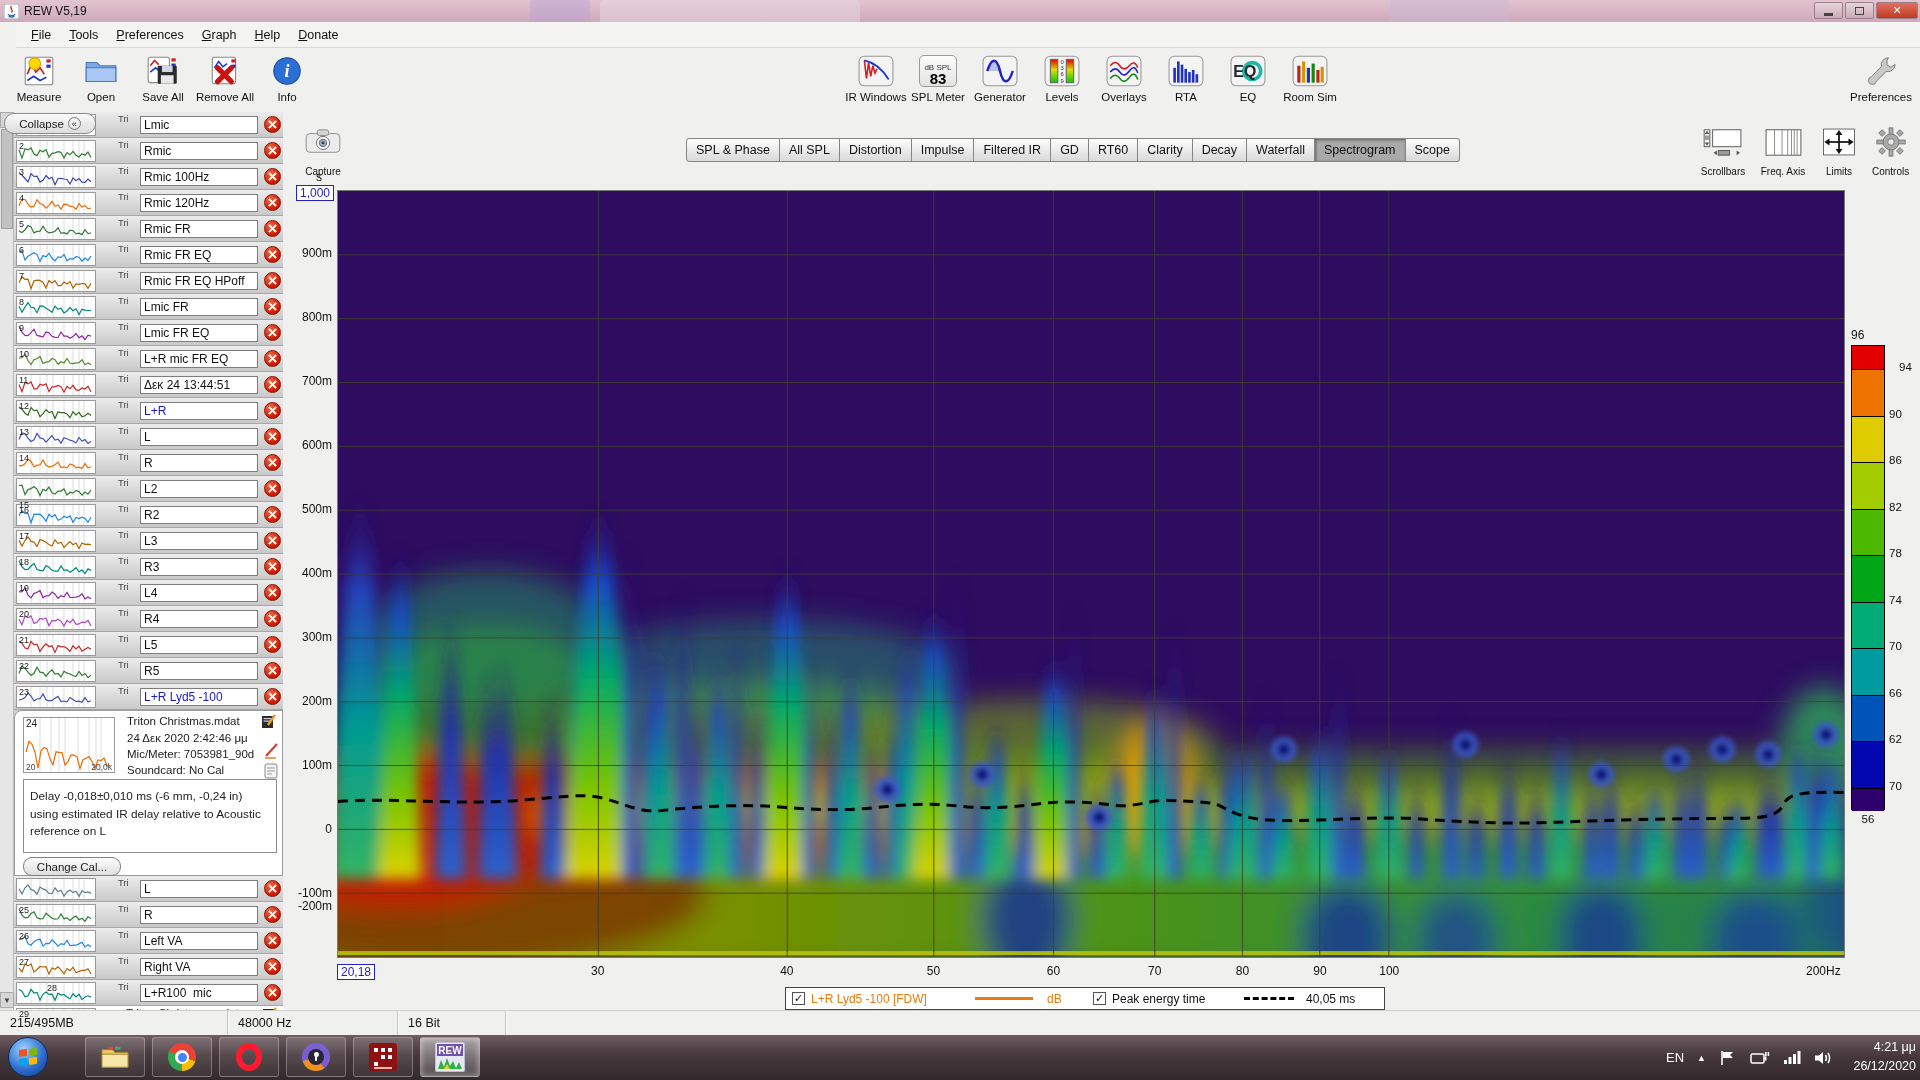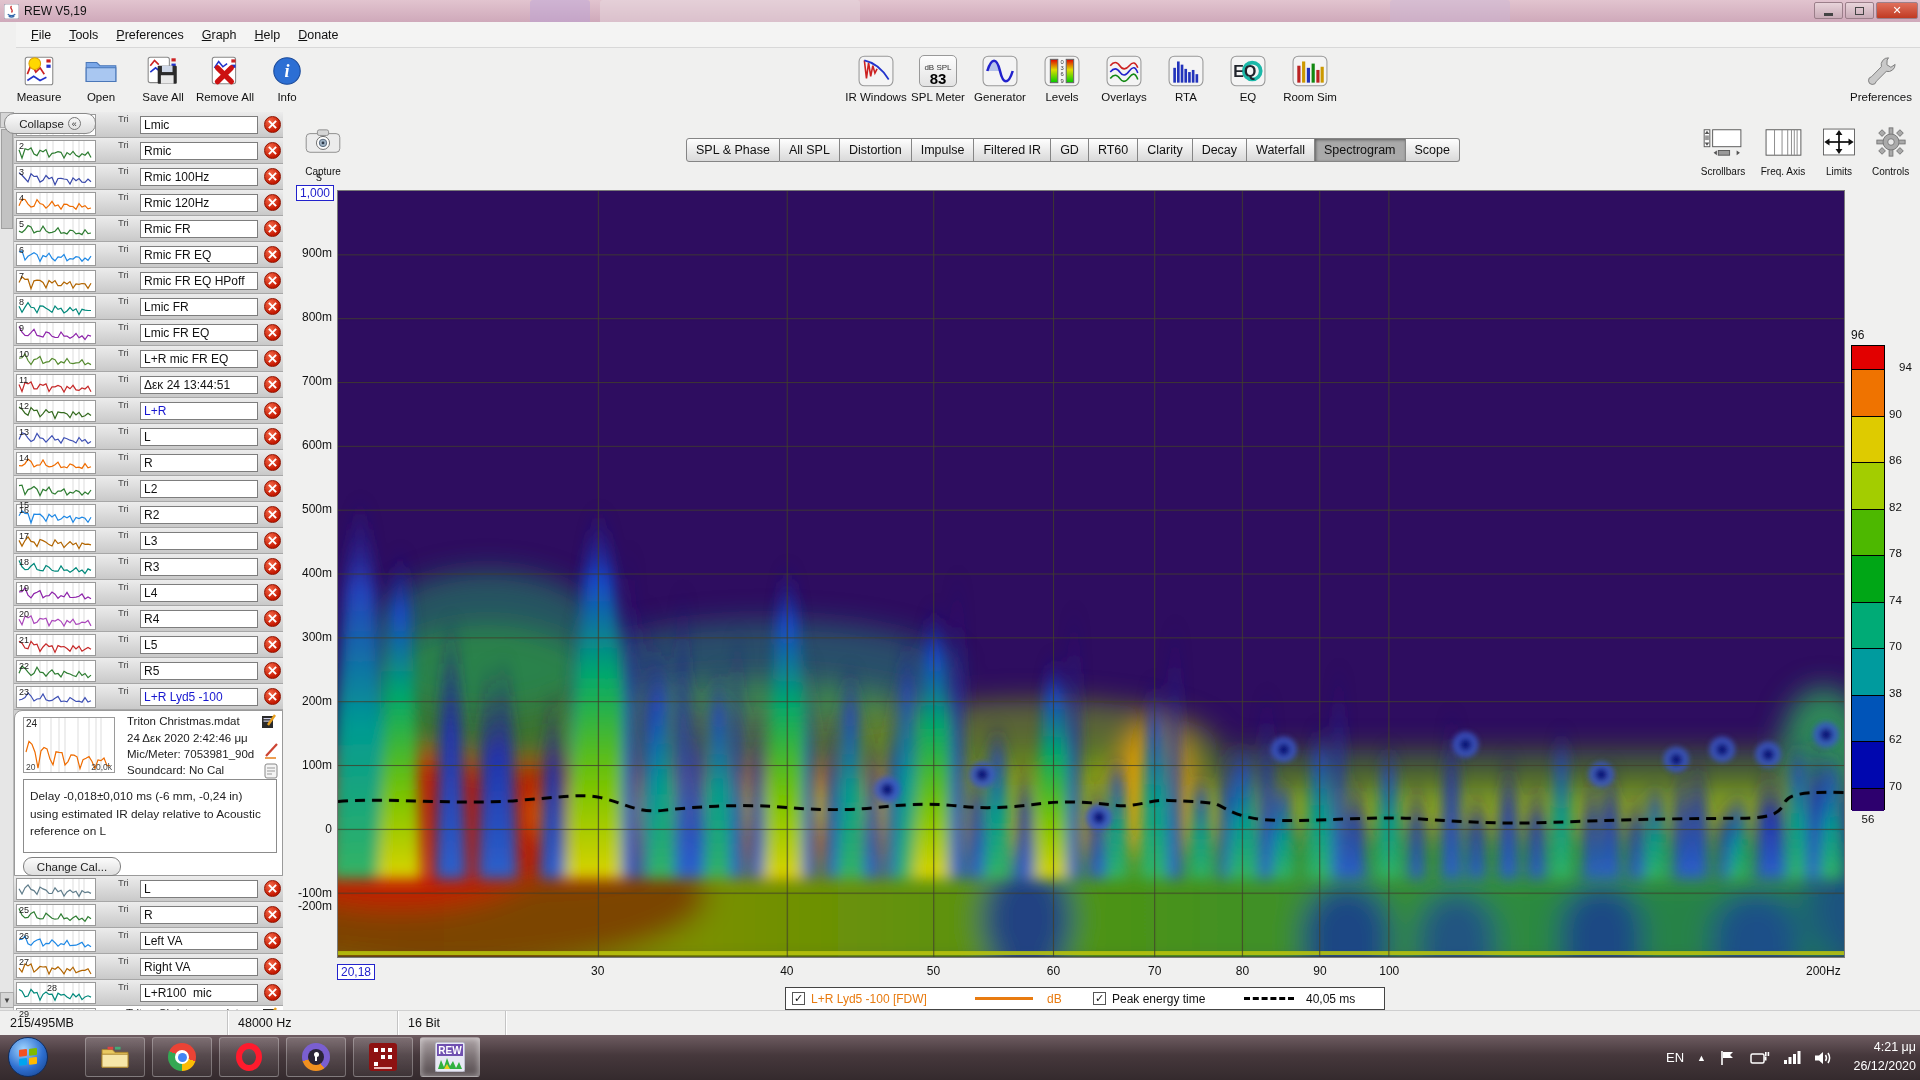--- a/index.html
+++ b/index.html
@@ -625,21 +625,21 @@
     </div>
   <div class="abs" style="left:1851px;top:813px;width:34px;text-align:center;font-size:11.5px;color:#111;">56</div>
   <div id="cb-labels">
       <div class="abs cb-label" style="left: 1889px; top: 361.25px; margin-left: 10px;">94</div>
       <div class="abs cb-label" style="left: 1889px; top: 407.75px;">90</div>
       <div class="abs cb-label" style="left: 1889px; top: 454.25px;">86</div>
       <div class="abs cb-label" style="left: 1889px; top: 500.75px;">82</div>
       <div class="abs cb-label" style="left: 1889px; top: 547.25px;">78</div>
       <div class="abs cb-label" style="left: 1889px; top: 593.75px;">74</div>
       <div class="abs cb-label" style="left: 1889px; top: 640.25px;">70</div>
-      <div class="abs cb-label" style="left: 1889px; top: 686.75px;">38</div>
+      <div class="abs cb-label" style="left: 1889px; top: 686.75px;">66</div>
       <div class="abs cb-label" style="left: 1889px; top: 733.25px;">62</div>
       <div class="abs cb-label" style="left: 1889px; top: 779.75px;">70</div>
     </div>
 
   <div class="abs legend">
     <div class="cb">
         <span>✓</span>
       </div>
     <span style="color:#e87b10;width:150px;">L+R Lyd5 -100 [FDW]</span>
     <span style="width:58px;border-top:3px solid #e87b10;margin:0 14px;"></span>

